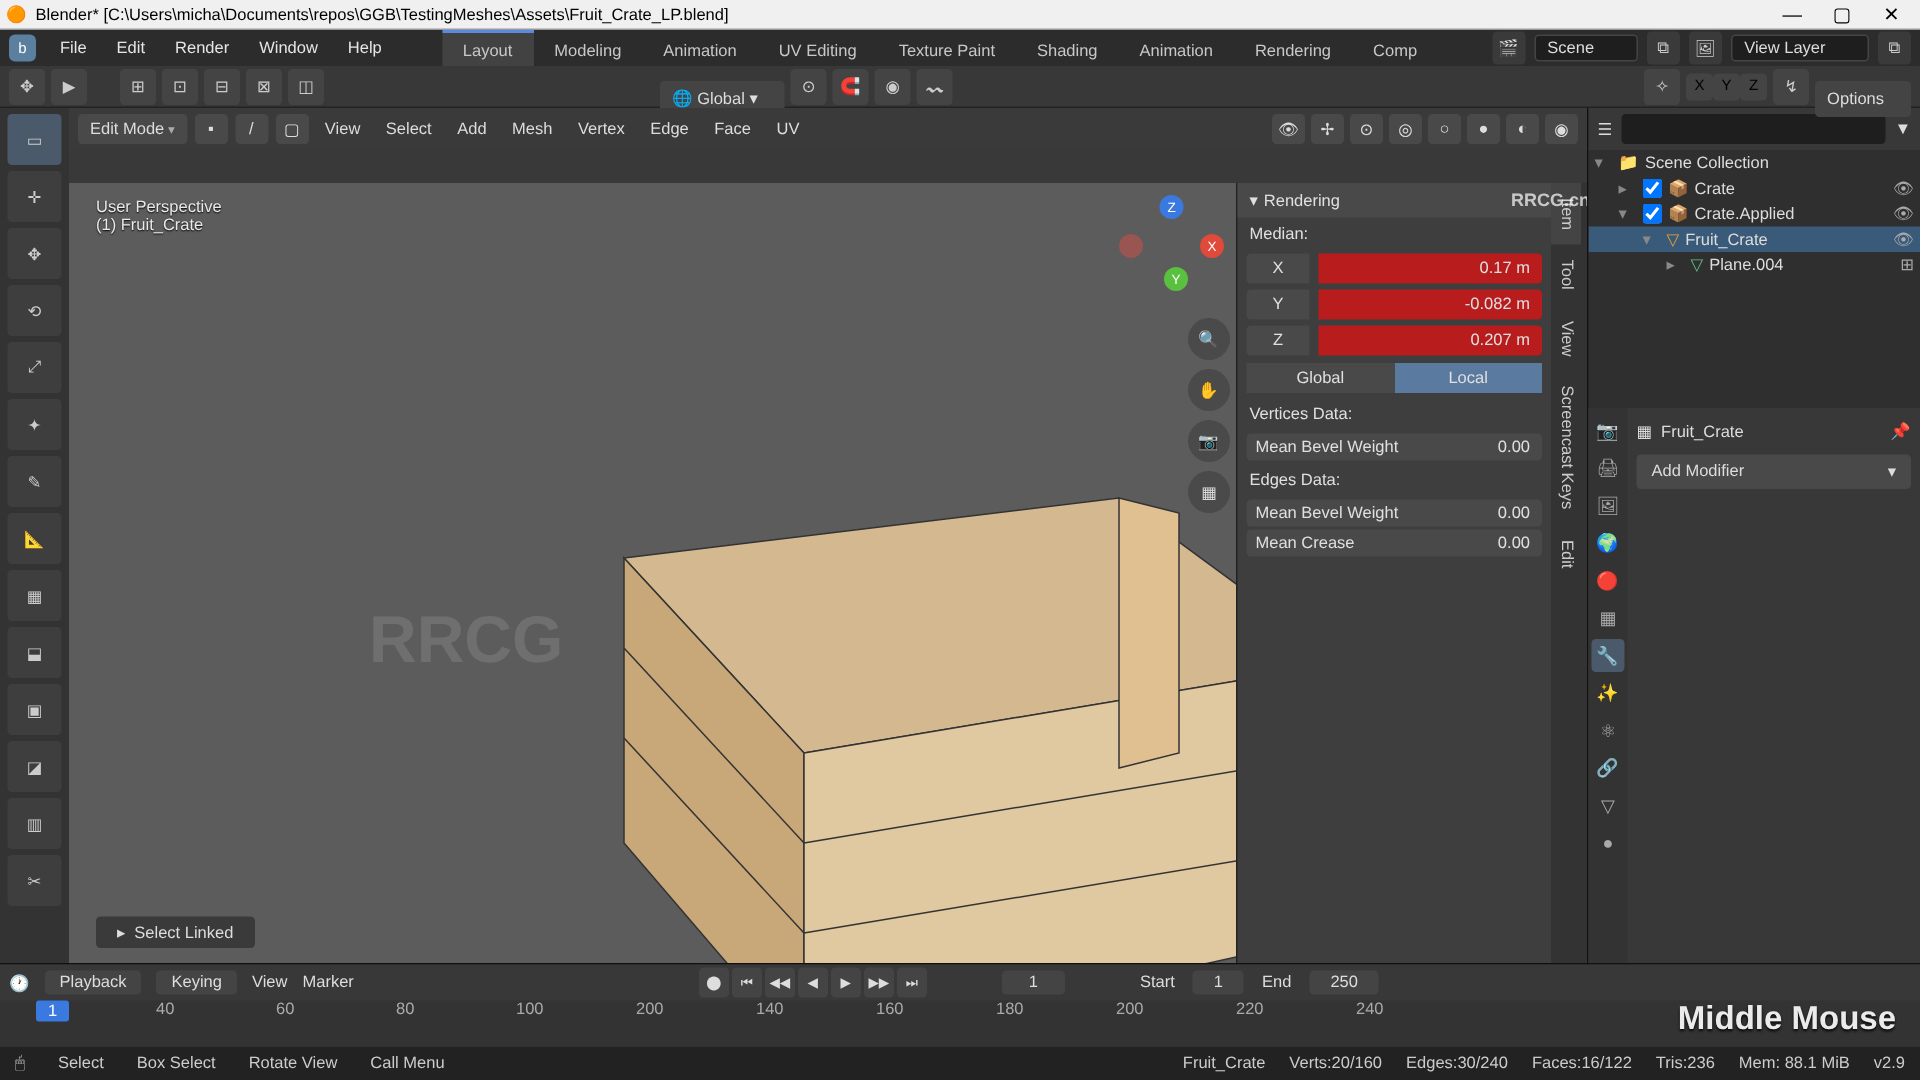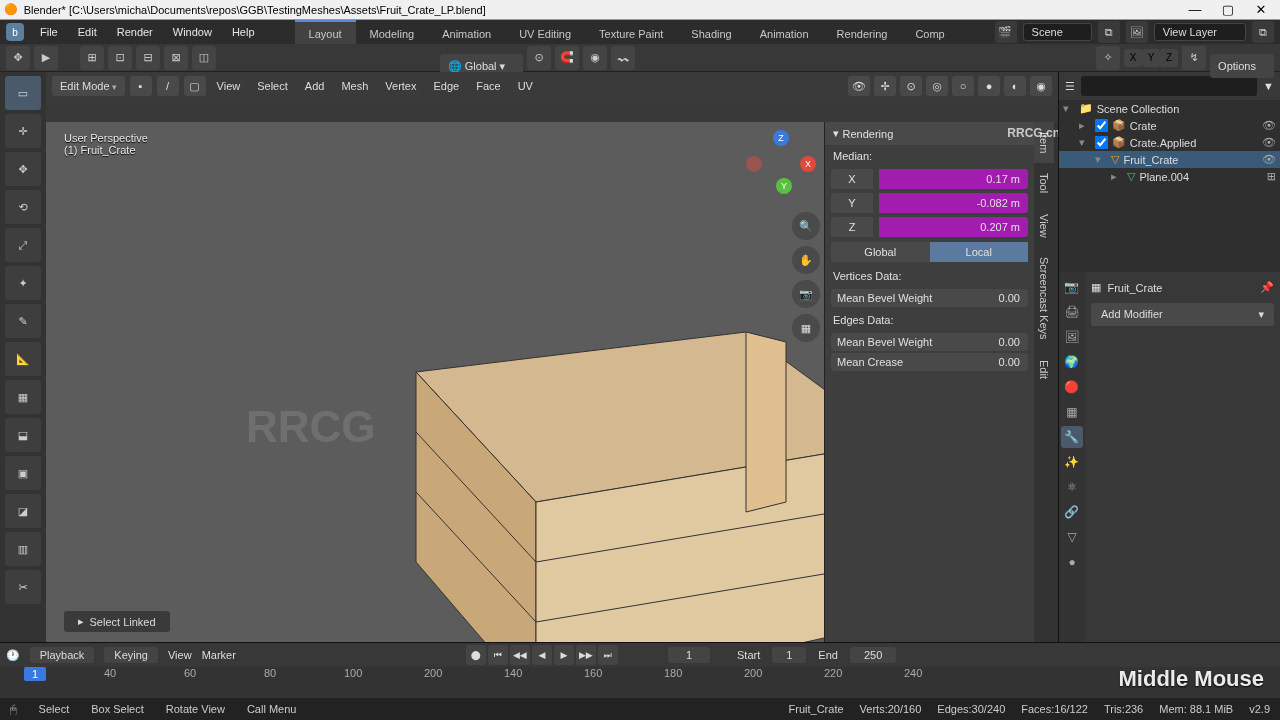--- a/index.html
+++ b/index.html
@@ -34,21 +34,21 @@
 .overlay-bottom { position:absolute; left:18px; bottom:10px; }
 .overlay-bottom .pill { background:#3a3a3a; color:#ddd; padding:4px 14px; border-radius:3px; display:flex; gap:6px; align-items:center;}
 .gizmo-nav { position: absolute; right: 242px; top: 8px; width: 70px; height: 70px; }
 .gizmo-nav .axis { position:absolute; width:16px; height:16px; border-radius:50%; display:flex;align-items:center;justify-content:center;font-size:9px;color:#fff;}
 .nav-column { position: absolute; right: 238px; top: 90px; display:flex; flex-direction:column; gap:6px; }
 .nav-column .nbtn { width:28px; height:28px; background:#4a4a4a; border-radius:14px; display:flex; align-items:center;justify-content:center; color:#ddd;}
 .n-panel { position: absolute; right: 24px; top: 0; width: 210px; background: #3e3e3e; color:#e0e0e0; border-left:1px solid #222; height:100%;}
 .n-panel .header { background:#494949; padding:5px 8px; display:flex; align-items:center; gap:4px;}
 .n-panel .row { display:flex; align-items:center; padding:2px 6px; gap:6px;}
 .n-panel .row .lbl { width: 42px; text-align:center; background:#494949; border-radius:3px 0 0 3px; line-height:20px;}
-.n-panel .row .val { flex:1; background:#a21caf; border-radius:0 3px 3px 0; line-height:20px; text-align:right; padding-right:8px;}
+.n-panel .row .val { flex:1; background:#b91c1c; border-radius:0 3px 3px 0; line-height:20px; text-align:right; padding-right:8px;}
 .n-panel .btnrow { display:flex; gap:0; margin:3px 6px;}
 .n-panel .btnrow span { flex:1; text-align:center; background:#494949; line-height:20px;}
 .n-panel .btnrow span.active { background:#5a7a9f; }
 .n-panel .sect { padding: 5px 8px; }
 .n-panel .field-row { display:flex; margin:2px 6px; background:#494949; border-radius:3px;}
 .n-panel .field-row .fl { flex:1; padding:3px 6px;}
 .n-panel .field-row .fr { padding:3px 8px;text-align:center;}
 .side-tabs { position:absolute; right:0; top:0; width:24px; height:100%; background:#333;}
 .side-tabs .tab { writing-mode: vertical-rl; padding:10px 4px; color:#ccc; text-align:center;}
 .side-tabs .tab.active { background:#444;}
@@ -69,21 +69,21 @@
 .prop-tabs span.active{background:#4a5a6a;color:#92bde6;}
 .prop-body { flex:1; padding:6px; color:#ddd;}
 .prop-body .crumb { display:flex; align-items:center; gap:6px; padding:3px 0;}
 .prop-body .addmod { background:#494949; border-radius:3px; padding:5px 10px; margin-top:6px; display:flex; justify-content:space-between;}
 .timeline { height: 56px; background:#333; border-top:1px solid #111;}
 .tl-head { height:24px; display:flex; align-items:center; padding:0 6px; gap:10px; background:#383838; color:#ddd;}
 .tl-head .drop{ background:#444; padding:2px 10px; border-radius:3px;}
 .transport { display:flex; gap:2px; margin-left: 220px;}
 .transport span{width:20px;height:20px;background:#444;border-radius:3px;display:flex;align-items:center;justify-content:center;font-size:9px;}
 .frame-box { background:#444; padding:2px 18px; border-radius:3px; margin-left:40px;}
-.se-box { display:flex; gap:4px; margin-left:9px;text-align:right;}
+.se-box { display:flex; gap:4px; margin-left:32px;text-align:right;}
 .se-box .lbl{padding:2px 8px;}
 .se-box .num{background:#444;padding:2px 14px;border-radius:3px;}
 .ruler { height:18px; display:flex; color:#aaa; padding-left:24px; position:relative;}
 .ruler .cur { position:absolute; left:24px; top:0; background:#3a7ae0; color:#fff; padding:1px 8px; border-radius:2px;}
 .ruler .tick { width:80px; }
 .status { height:22px; background:#222; color:#ccc; display:flex; align-items:center; padding:0 10px; gap:22px;}
 .status .right { margin-left:auto; display:flex; gap:16px;}
 .mmouse { position:absolute; right:16px; bottom:28px; color:#fff; font-size:22px; font-weight:bold; opacity:0.9; text-shadow:0 1px 2px #000;}
 .watermark { position:absolute; left:200px; top:280px; color:#aaa; opacity:0.25; font-size:44px; font-weight:bold; pointer-events:none;}
 .watermark2 { position:absolute; right:-2px; top:4px; color:#fff; opacity:0.7; font-size:12px; font-weight:bold; pointer-events:none;}

